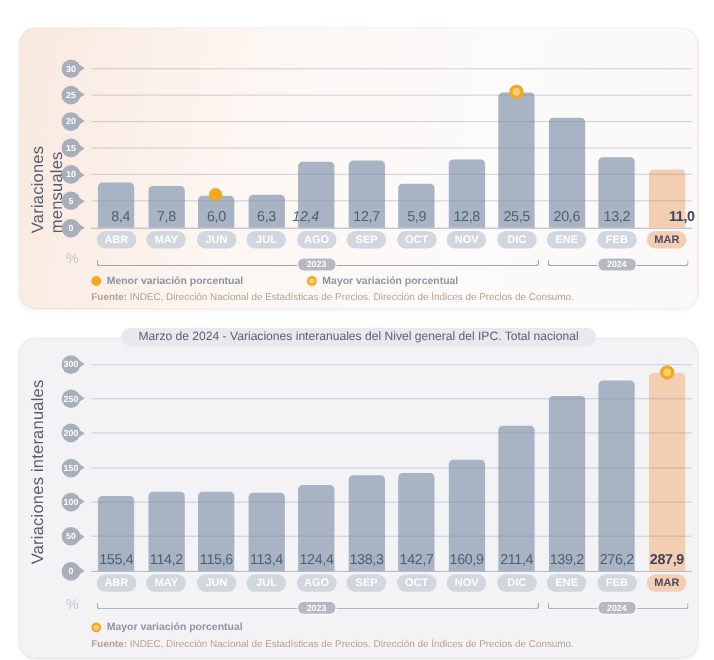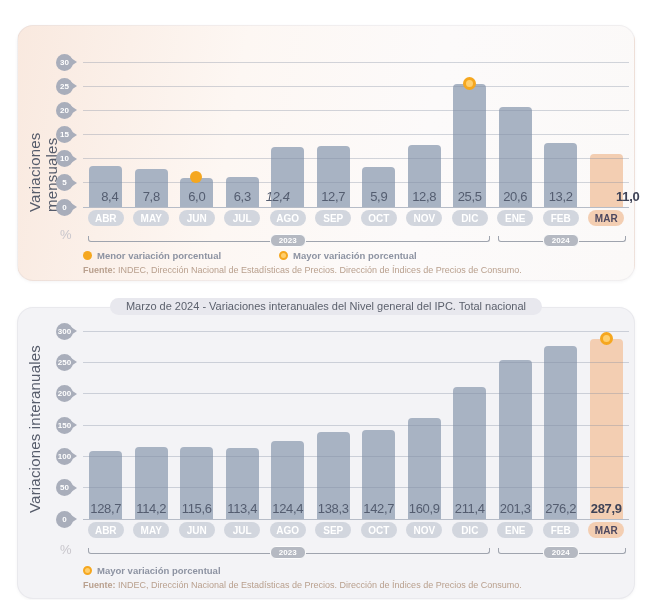--- a/index.html
+++ b/index.html
@@ -119,21 +119,21 @@
         <div class="bar" style="left: 370.25px; height: 123.25px;"></div>
         <div class="val" style="left: 364px; width: 45.5px;">25,5</div>
         <div class="mpill" style="left: 368.75px; width: 36px; top: 148px;">DIC</div>
         <div class="bar" style="left: 415.75px; height: 99.5667px;"></div>
         <div class="val" style="left: 409.5px; width: 45.5px;">20,6</div>
         <div class="mpill" style="left: 414.25px; width: 36px; top: 148px;">ENE</div>
         <div class="bar" style="left: 461.25px; height: 63.8px;"></div>
         <div class="val" style="left: 455px; width: 45.5px;">13,2</div>
         <div class="mpill" style="left: 459.75px; width: 36px; top: 148px;">FEB</div>
         <div class="bar hl" style="left: 506.75px; height: 53.1667px;"></div>
-        <div class="val hl" style="left: 522px; width: 45.5px;">11,0</div>
+        <div class="val hl" style="left: 503px; width: 45.5px; text-align: right;">11,0</div>
         <div class="mpill hl" style="left: 505.25px; width: 36px; top: 148px;">MAR</div>
         <div class="dot min" style="left: 107.25px; top: 109px;"></div>
         <div class="dot max" style="left: 380.25px; top: 14.75px;"></div>
         <div class="bracket" style="left: 5px; width: 399.5px; top: 174px;"></div>
         <div class="ypill" style="left: 186.75px; top: 172px;">2023</div>
         <div class="bracket" style="left: 414.5px; width: 126.5px; top: 174px;"></div>
         <div class="ypill" style="left: 459.75px; top: 172px;">2024</div>
       </div>
     <div class="pct">%</div>
     <div class="legend" id="legend0">
@@ -161,21 +161,21 @@
         <div class="tickpin" style="left: -27px; top: 116.833px;">100<div class="tail"></div></div>
         <div class="gridline" style="top: 93.5px;"></div>
         <div class="tickpin" style="left: -27px; top: 85.5px;">150<div class="tail"></div></div>
         <div class="gridline" style="top: 62.1667px;"></div>
         <div class="tickpin" style="left: -27px; top: 54.1667px;">200<div class="tail"></div></div>
         <div class="gridline" style="top: 30.8333px;"></div>
         <div class="tickpin" style="left: -27px; top: 22.8333px;">250<div class="tail"></div></div>
         <div class="gridline" style="top: -0.5px;"></div>
         <div class="tickpin" style="left: -27px; top: -8.5px;">300<div class="tail"></div></div>
         <div class="bar" style="left: 6.25px; height: 68.1813px;"></div>
-        <div class="val" style="left: 0px; width: 45.5px;">128,7</div>
+        <div class="val" style="left: 0px; width: 45.5px;">155,4</div>
         <div class="mpill" style="left: 4.75px; width: 36px; top: 191px;">ABR</div>
         <div class="bar" style="left: 51.75px; height: 71.5653px;"></div>
         <div class="val" style="left: 45.5px; width: 45.5px;">114,2</div>
         <div class="mpill" style="left: 50.25px; width: 36px; top: 191px;">MAY</div>
         <div class="bar" style="left: 97.25px; height: 72.4427px;"></div>
         <div class="val" style="left: 91px; width: 45.5px;">115,6</div>
         <div class="mpill" style="left: 95.75px; width: 36px; top: 191px;">JUN</div>
         <div class="bar" style="left: 142.75px; height: 71.064px;"></div>
         <div class="val" style="left: 136.5px; width: 45.5px;">113,4</div>
         <div class="mpill" style="left: 141.25px; width: 36px; top: 191px;">JUL</div>
@@ -188,21 +188,21 @@
         <div class="bar" style="left: 279.25px; height: 89.4253px;"></div>
         <div class="val" style="left: 273px; width: 45.5px;">142,7</div>
         <div class="mpill" style="left: 277.75px; width: 36px; top: 191px;">OCT</div>
         <div class="bar" style="left: 324.75px; height: 100.831px;"></div>
         <div class="val" style="left: 318.5px; width: 45.5px;">160,9</div>
         <div class="mpill" style="left: 323.25px; width: 36px; top: 191px;">NOV</div>
         <div class="bar" style="left: 370.25px; height: 132.477px;"></div>
         <div class="val" style="left: 364px; width: 45.5px;">211,4</div>
         <div class="mpill" style="left: 368.75px; width: 36px; top: 191px;">DIC</div>
         <div class="bar" style="left: 415.75px; height: 159.299px;"></div>
-        <div class="val" style="left: 409.5px; width: 45.5px;">201,3</div>
+        <div class="val" style="left: 409.5px; width: 45.5px;">139,2</div>
         <div class="mpill" style="left: 414.25px; width: 36px; top: 191px;">ENE</div>
         <div class="bar" style="left: 461.25px; height: 173.085px;"></div>
         <div class="val" style="left: 455px; width: 45.5px;">276,2</div>
         <div class="mpill" style="left: 459.75px; width: 36px; top: 191px;">FEB</div>
         <div class="bar hl" style="left: 506.75px; height: 180.417px;"></div>
         <div class="val hl" style="left: 500.5px; width: 45.5px;">287,9</div>
         <div class="mpill hl" style="left: 505.25px; width: 36px; top: 191px;">MAR</div>
         <div class="dot max" style="left: 516.75px; top: 0.582667px;"></div>
         <div class="bracket" style="left: 5px; width: 399.5px; top: 217px;"></div>
         <div class="ypill" style="left: 186.75px; top: 215px;">2023</div>

